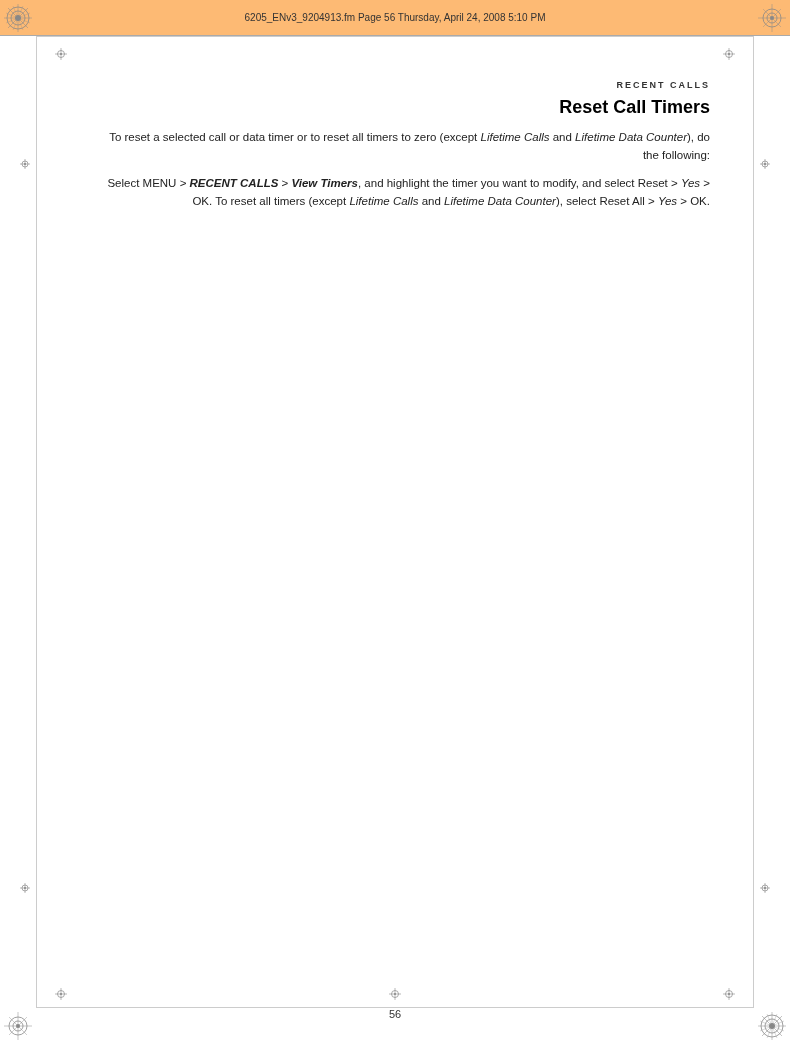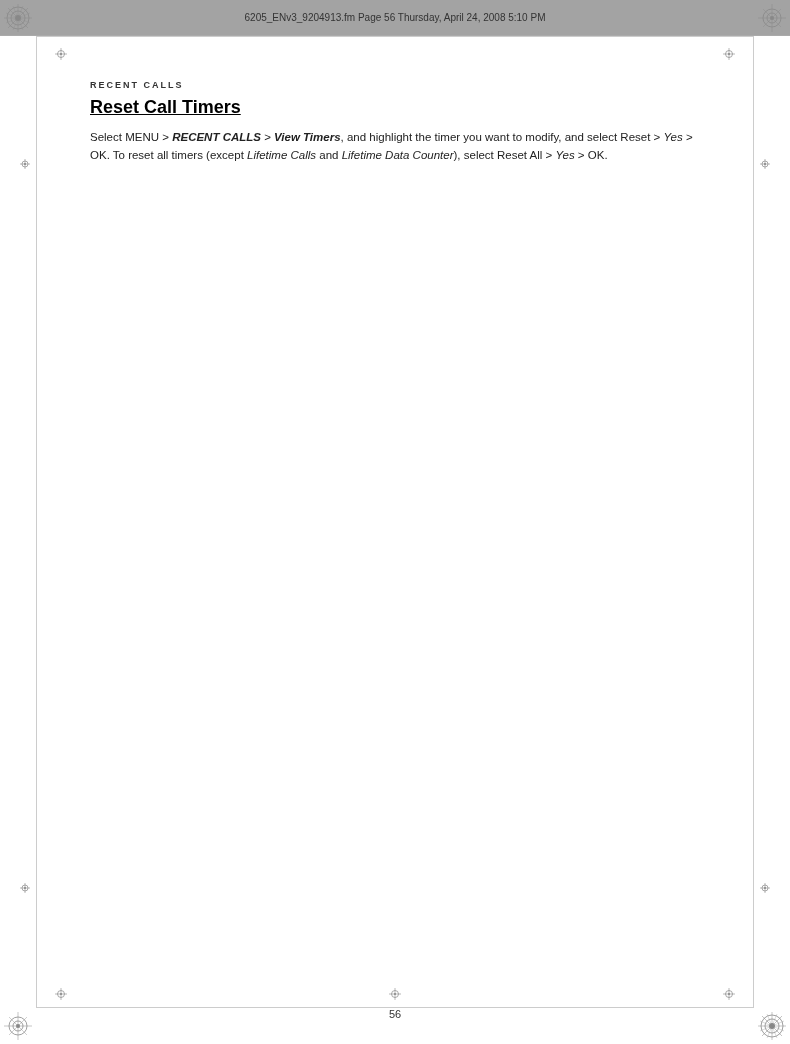--- a/index.html
+++ b/index.html
@@ -28,21 +28,21 @@
       pointer-events: none;
     }
 
     
     .header-bar {
       position: absolute;
       top: 0;
       left: 0;
       right: 0;
       height: 36px;
-      background: #a3a3a3;
+      background: #fdba74;
       border-bottom: 1px solid #aaaaaa;
       display: flex;
       align-items: center;
       justify-content: center;
     }
 
     .header-text {
       font-family: Arial, Helvetica, sans-serif;
       font-size: 10px;
       color: #333333;
@@ -83,38 +83,38 @@
     .corner-bl { bottom: 4px; left: 4px; }
     .corner-br { bottom: 4px; right: 4px; }
 
     
     .content-area {
       position: absolute;
       top: 80px;
       left: 90px;
       right: 80px;
       bottom: 60px;
+      text-align: right;
     }
 
     .section-label {
       font-family: Arial, Helvetica, sans-serif;
       font-size: 9px;
       font-weight: bold;
       letter-spacing: 2px;
       color: #333333;
       margin-bottom: 6px;
       text-transform: uppercase;
     }
 
     .section-title {
       font-family: Arial, Helvetica, sans-serif;
       font-size: 18px;
       font-weight: bold;
       color: #000000;
-      text-decoration: underline;
       margin-bottom: 10px;
       line-height: 1.3;
     }
 
     .body-text {
       font-family: Arial, Helvetica, sans-serif;
       font-size: 11.5px;
       color: #222222;
       line-height: 1.55;
       margin-bottom: 10px;
@@ -281,20 +281,23 @@
     <line x1="0" y1="5" x2="10" y2="5" stroke="#888" stroke-width="0.6"></line>
   </svg>
 </div>
 
 <div class="content-area">
 
   <div class="section-label">RECENT CALLS</div>
 
   <div class="section-title">Reset Call Timers</div>
 
+  <p class="body-text">
+    <span>To reset a selected call or data timer or to reset all timers to zero (except </span><span class="italic">Lifetime Calls</span><span> and </span><span class="italic">Lifetime Data Counter</span><span>), do the following:</span>
+  </p>
 
   <p class="body-text">
     <span>Select </span><span class="bold">MENU</span><span> &gt; </span><span class="bold-italic">RECENT CALLS</span><span> &gt; </span><span class="bold-italic">View Timers</span><span>, and highlight the timer you want to modify, and select </span><span class="bold">Reset</span><span> &gt; </span><span class="italic">Yes</span><span> &gt; </span><span class="bold">OK</span><span>. To reset all timers (except </span><span class="italic">Lifetime Calls</span><span> and </span><span class="italic">Lifetime Data Counter</span><span>), select </span><span class="bold">Reset All</span><span> &gt; </span><span class="italic">Yes</span><span> &gt; </span><span class="bold">OK</span><span>.</span>
   </p>
 
 </div>
 
 <div class="footer-area">
   <span class="page-number">56</span>
 </div>

